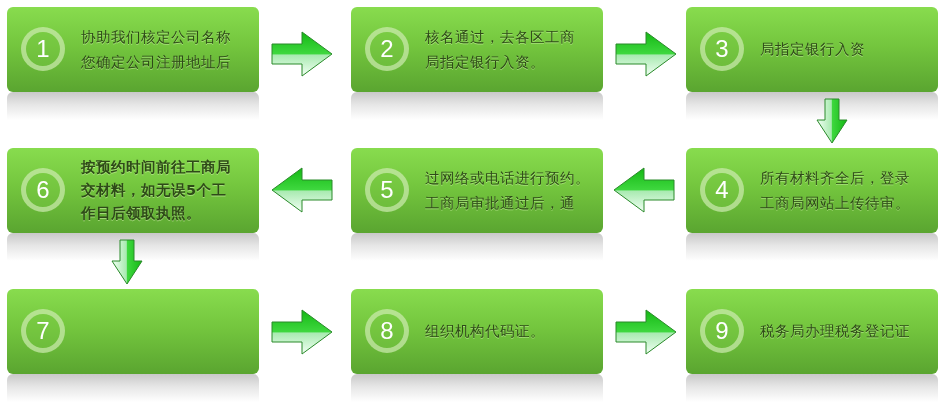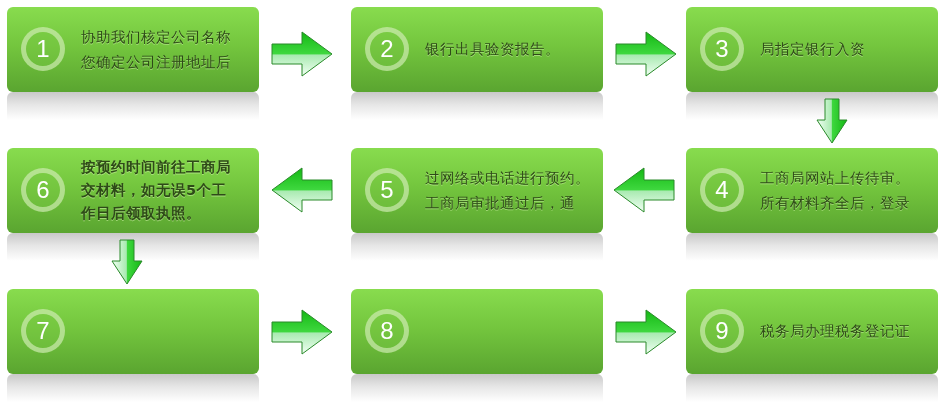--- a/index.html
+++ b/index.html
@@ -51,21 +51,22 @@
 </div>
 
 <svg class="arrow" style="left:270px;top:30px;" width="64" height="48" viewBox="0 0 64 48">
   <path d="M2 14 H32 V2 L62 24 L32 46 V34 H2 Z" fill="url(#gh)" stroke="#2a8a2a" stroke-width="1"></path>
 </svg>
 
 <div class="reflect" style="left:351px;top:92px;"></div>
 <div class="step" style="left:351px;top:7px;">
   <div class="num">2</div>
   <div class="text">
-    <span>银行出具验资报告。</span>
+    <span>核名通过，去各区工商</span>
+    <span>局指定银行入资。</span>
   </div>
 </div>
 
 <svg class="arrow" style="left:614px;top:30px;" width="64" height="48" viewBox="0 0 64 48">
   <path d="M2 14 H32 V2 L62 24 L32 46 V34 H2 Z" fill="url(#gh)" stroke="#2a8a2a" stroke-width="1"></path>
 </svg>
 
 <div class="reflect" style="left:686px;top:92px;"></div>
 <div class="step" style="left:686px;top:7px;">
   <div class="num">3</div>
@@ -102,42 +103,43 @@
 </div>
 
 <svg class="arrow" style="left:612px;top:166px;" width="64" height="48" viewBox="0 0 64 48">
   <path d="M62 14 H32 V2 L2 24 L32 46 V34 H62 Z" fill="url(#gh)" stroke="#2a8a2a" stroke-width="1"></path>
 </svg>
 
 <div class="reflect" style="left:686px;top:233px;"></div>
 <div class="step" style="left:686px;top:148px;">
   <div class="num">4</div>
   <div class="text">
+    <span>所有材料齐全后，登录</span>
     <span>工商局网站上传待审。</span>
-    <span>所有材料齐全后，登录</span>
   </div>
 </div>
 
 <svg class="arrow" style="left:111px;top:239px;" width="32" height="46" viewBox="0 0 32 46">
   <path d="M9 1 H23 V22 H31 L16 45 L1 22 H9 Z" fill="url(#gv)" stroke="#2a8a2a" stroke-width="1"></path>
 </svg>
 
 <div class="reflect" style="left:7px;top:374px;"></div>
 <div class="step" style="left:7px;top:289px;">
   <div class="num">7</div>
 </div>
 
 <svg class="arrow" style="left:270px;top:308px;" width="64" height="48" viewBox="0 0 64 48">
   <path d="M2 14 H32 V2 L62 24 L32 46 V34 H2 Z" fill="url(#gh)" stroke="#2a8a2a" stroke-width="1"></path>
 </svg>
 
 <div class="reflect" style="left:351px;top:374px;"></div>
 <div class="step" style="left:351px;top:289px;">
   <div class="num">8</div>
   <div class="text">
+    <span>组织机构代码证。</span>
   </div>
 </div>
 
 <svg class="arrow" style="left:614px;top:308px;" width="64" height="48" viewBox="0 0 64 48">
   <path d="M2 14 H32 V2 L62 24 L32 46 V34 H2 Z" fill="url(#gh)" stroke="#2a8a2a" stroke-width="1"></path>
 </svg>
 
 <div class="reflect" style="left:686px;top:374px;"></div>
 <div class="step" style="left:686px;top:289px;">
   <div class="num">9</div>

